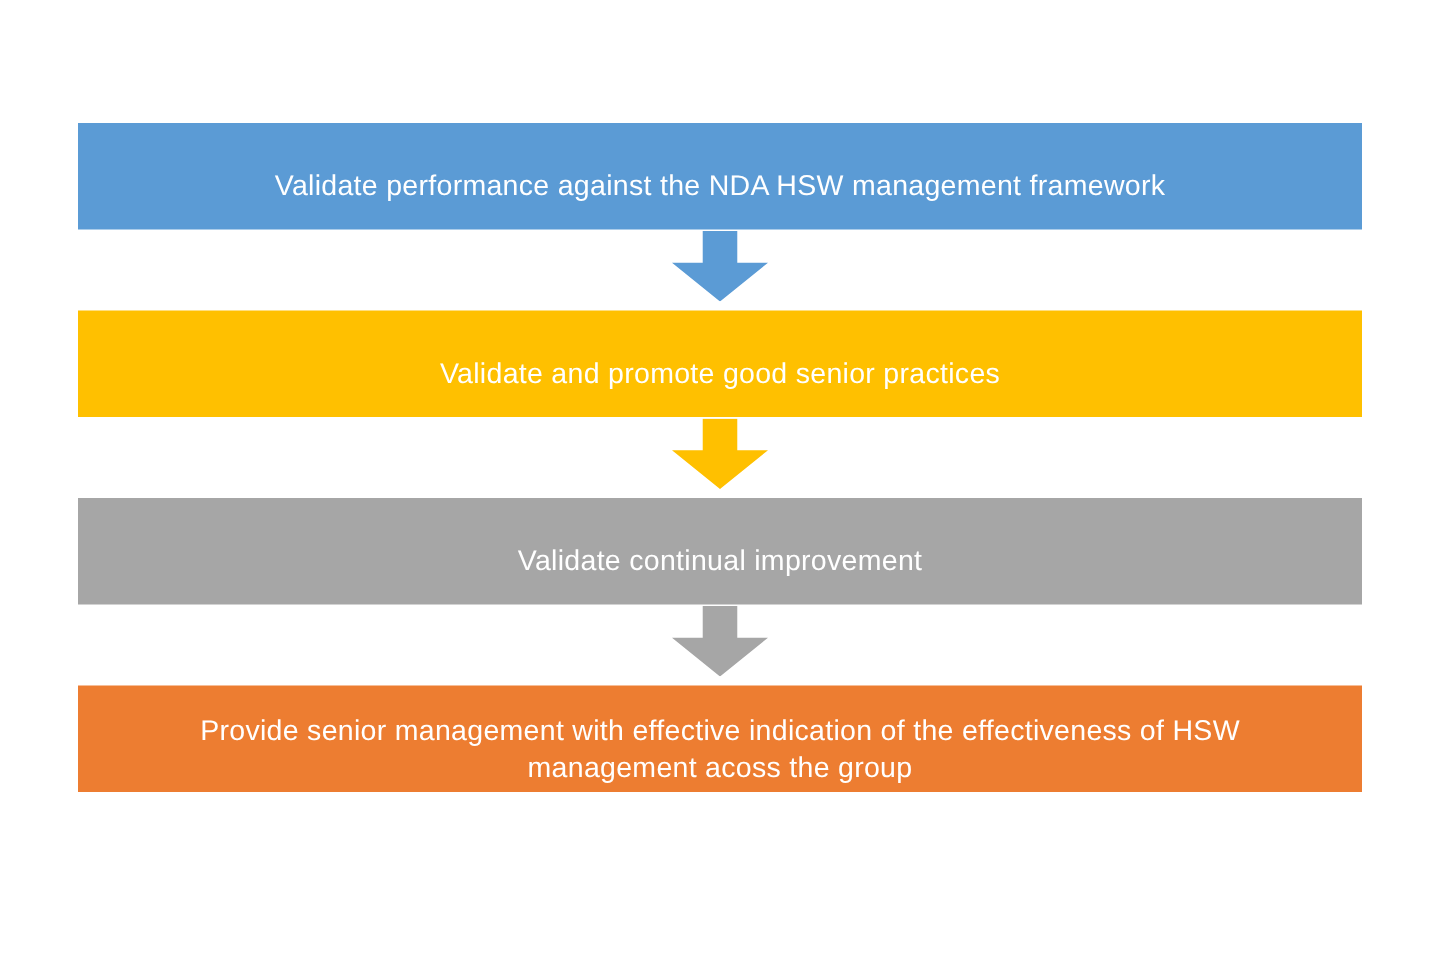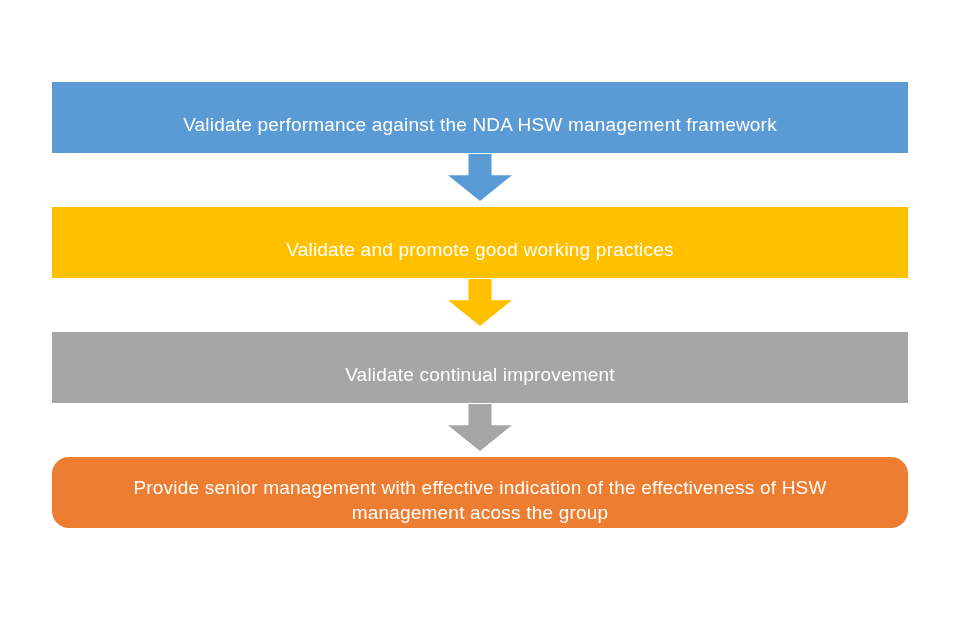--- a/index.html
+++ b/index.html
@@ -30,21 +30,21 @@
     color: #ffffff;
     font-size: 19px;
     line-height: 1.3;
     text-align: center;
     letter-spacing: 0.2px;
     margin-top: 16px;
   }
   .bar-1 { top: 82px;  }
   .bar-2 { top: 207px; }
   .bar-3 { top: 332px; }
-  .bar-4 { top: 457px; border-radius: 17px; }
+  .bar-4 { top: 457px; }
   .arrow {
     position: absolute;
     left: 448px;
     width: 64px;
     height: 47px;
     clip-path: polygon(32% 0, 68% 0, 68% 45%, 100% 45%, 50% 100%, 0 45%, 32% 45%);
   }
   .arrow-1 { top: 154px; }
   .arrow-2 { top: 279px; }
   .arrow-3 { top: 404px; }
@@ -54,21 +54,21 @@
 
 <div class="canvas">
 
   <div class="bar bar-1" style="background-color: rgb(91, 155, 213);">
     <span class="bar-label">Validate performance against the NDA HSW management framework</span>
   </div>
 
   <div class="arrow arrow-1" style="background-color: rgb(91, 155, 213);"></div>
 
   <div class="bar bar-2" style="background-color: rgb(255, 192, 0);">
-    <span class="bar-label">Validate and promote good working practices</span>
+    <span class="bar-label">Validate and promote good senior practices</span>
   </div>
 
   <div class="arrow arrow-2" style="background-color: rgb(255, 192, 0);"></div>
 
   <div class="bar bar-3" style="background-color: rgb(166, 166, 166);">
     <span class="bar-label">Validate continual improvement</span>
   </div>
 
   <div class="arrow arrow-3" style="background-color: rgb(166, 166, 166);"></div>
 

